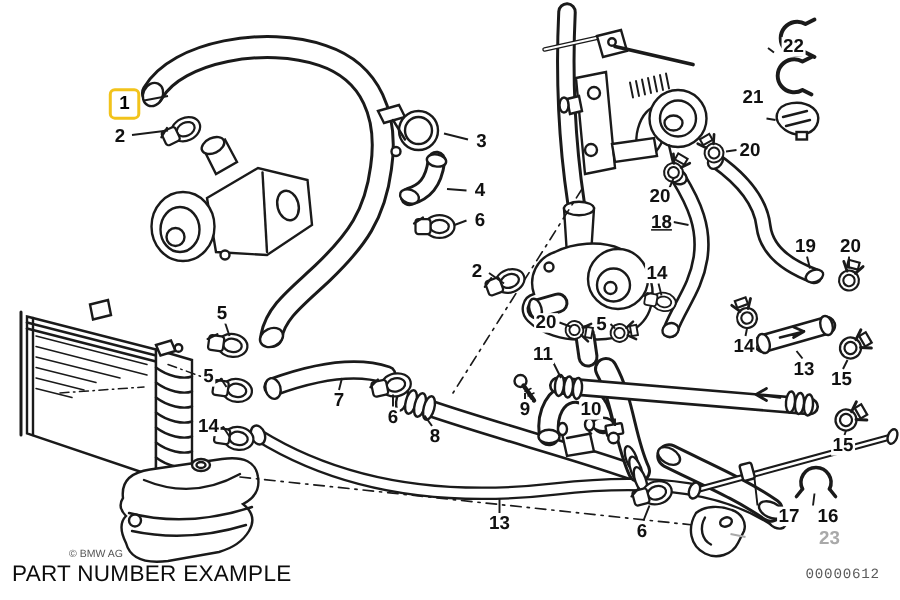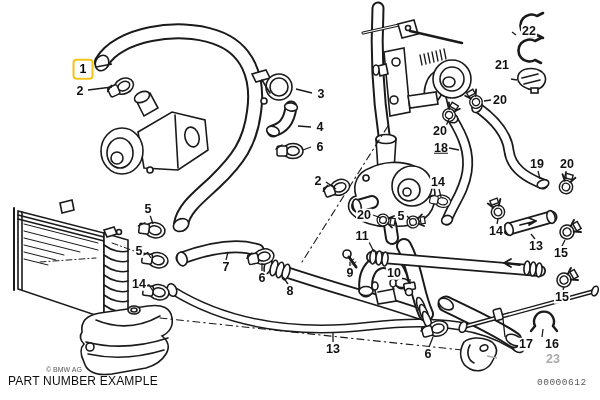--- a/index.html
+++ b/index.html
@@ -5,21 +5,21 @@
   html,body{margin:0;padding:0;background:#fff;}
   .stage{position:relative;width:600px;height:400px;background:#ffffff;overflow:hidden;
          font-family:"Liberation Sans",sans-serif;}
   #art-svg{position:absolute;left:0;top:0;z-index:1;}
   #leader-svg{position:absolute;left:0;top:0;z-index:2;pointer-events:none;}
   #callout-layer{position:absolute;left:0;top:0;width:100%;height:100%;z-index:3;}
   .callout{position:absolute;transform:translate(-50%,-50%);font-weight:bold;
            font-size:12.5px;line-height:1;color:#111;background:#fff;padding:0 1px;cursor:pointer;}
   .callout.hl{border:2.5px solid #F2C31B;border-radius:4px;padding:2px 5px;color:#000;}
   .callout.muted{color:#a9a9a9;margin-left:48px;}
-  .title-text{position:absolute;left:8px;top:374px;font-size:12px;color:#0c0c0c;z-index:4;
+  .title-text{position:absolute;left:8px;top:374px;font-size:15px;color:#0c0c0c;z-index:4;
               letter-spacing:0.2px;white-space:nowrap;}
   .copyright{position:absolute;left:46px;top:366px;font-size:7px;color:#555;z-index:3;white-space:nowrap;}
   .docnum{position:absolute;left:537px;top:377px;font-size:9.5px;color:#5a5a5a;z-index:4;
           font-family:Liberation Mono, monospace;letter-spacing:0.5px;}
 </style>
 </head>
 <body>
 
 <div class="stage">
 

